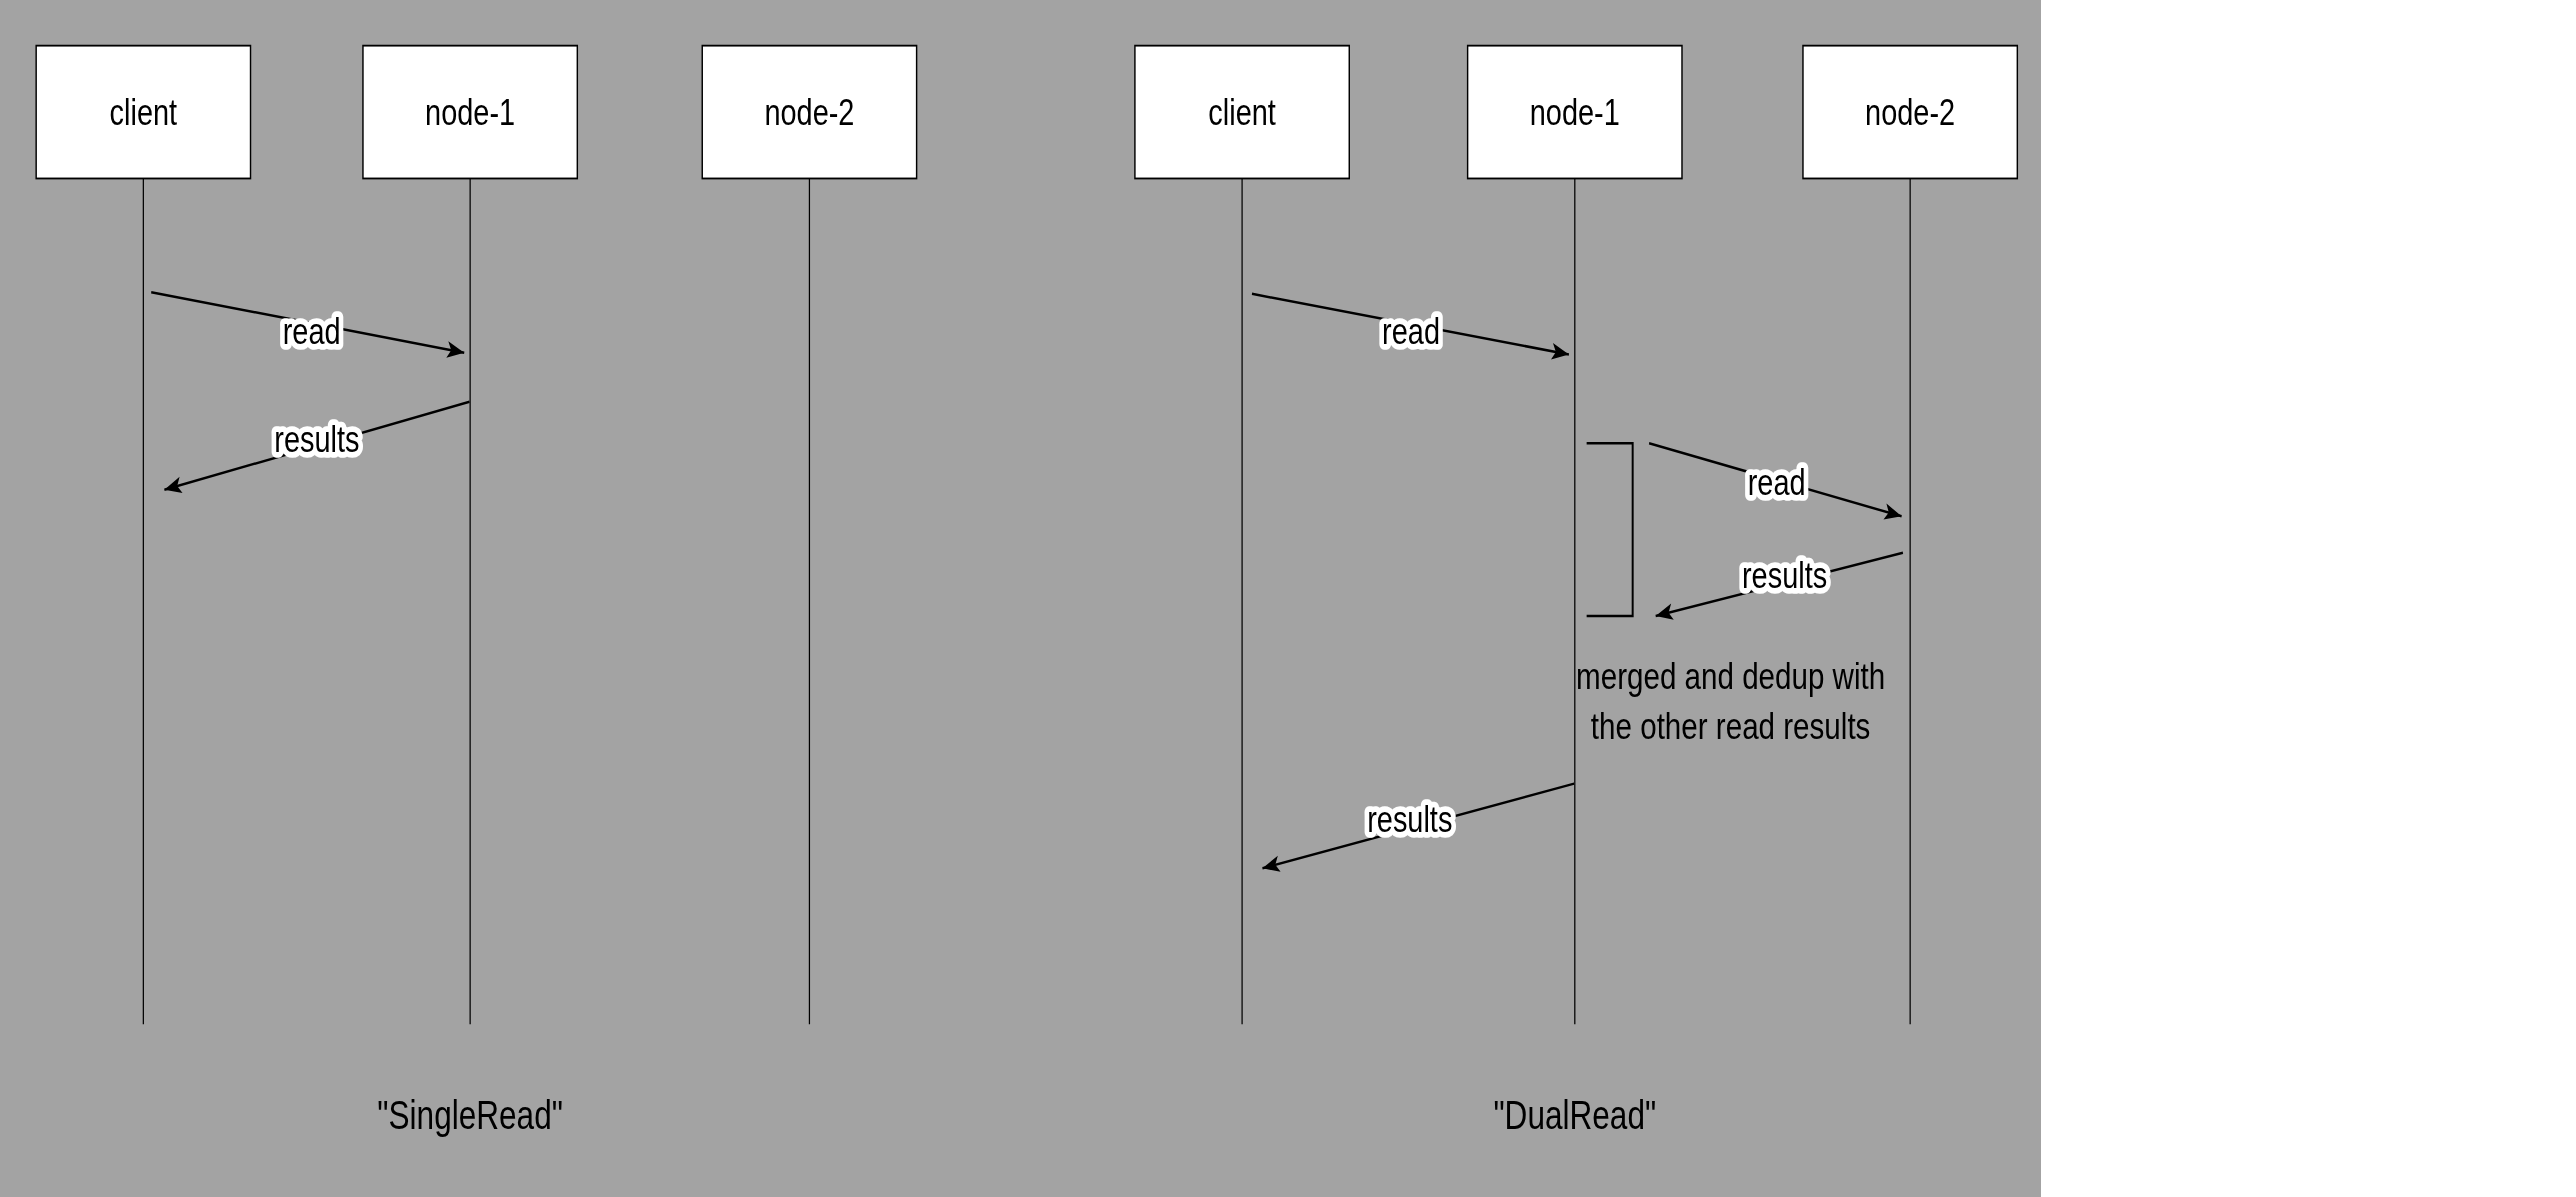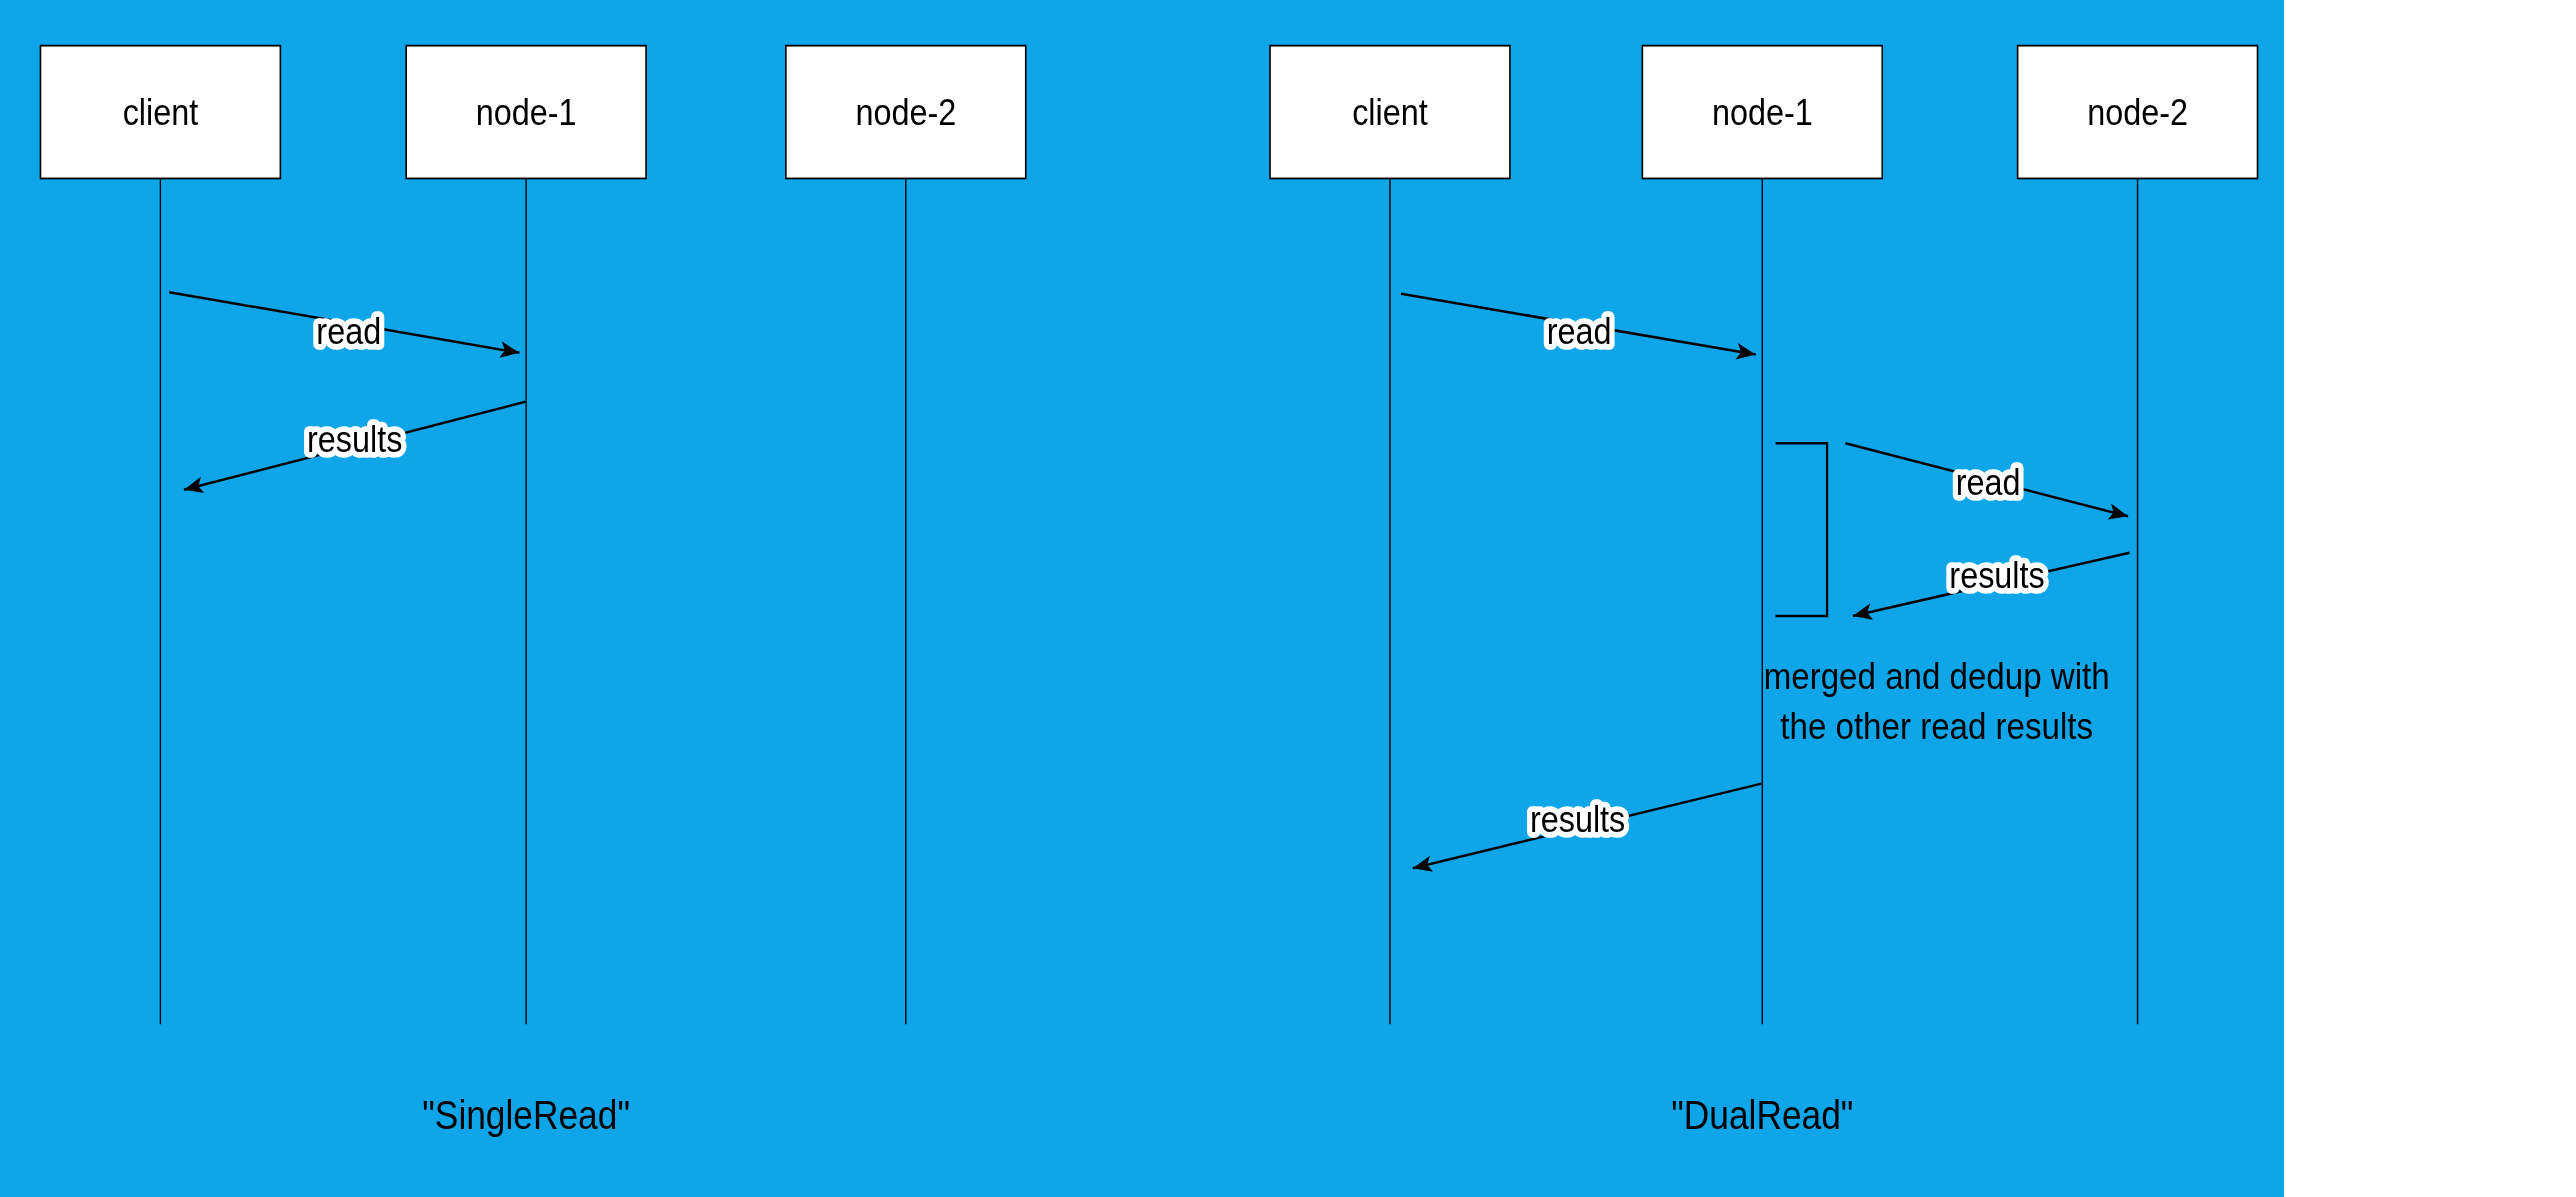--- a/index.html
+++ b/index.html
@@ -2,23 +2,23 @@
 <html style="font-size:8.9px"><head>
 <meta charset="utf-8">
 <style>
   html, body {
     margin: 0;
     padding: 0;
     background: #ffffff;
   }
   .canvas {
     position: relative;
-    width: 2284px;
+    width: 2041px;
     height: 1197px;
-    background: #0ea5e9;
+    background: #a3a3a3;
     overflow: hidden;
   }
   svg.diagram {
     display: block;
     width: 100%;
     height: 100%;
     font-family: "Liberation Sans", sans-serif;
   }
   .actor-box {
     fill: #ffffff;

